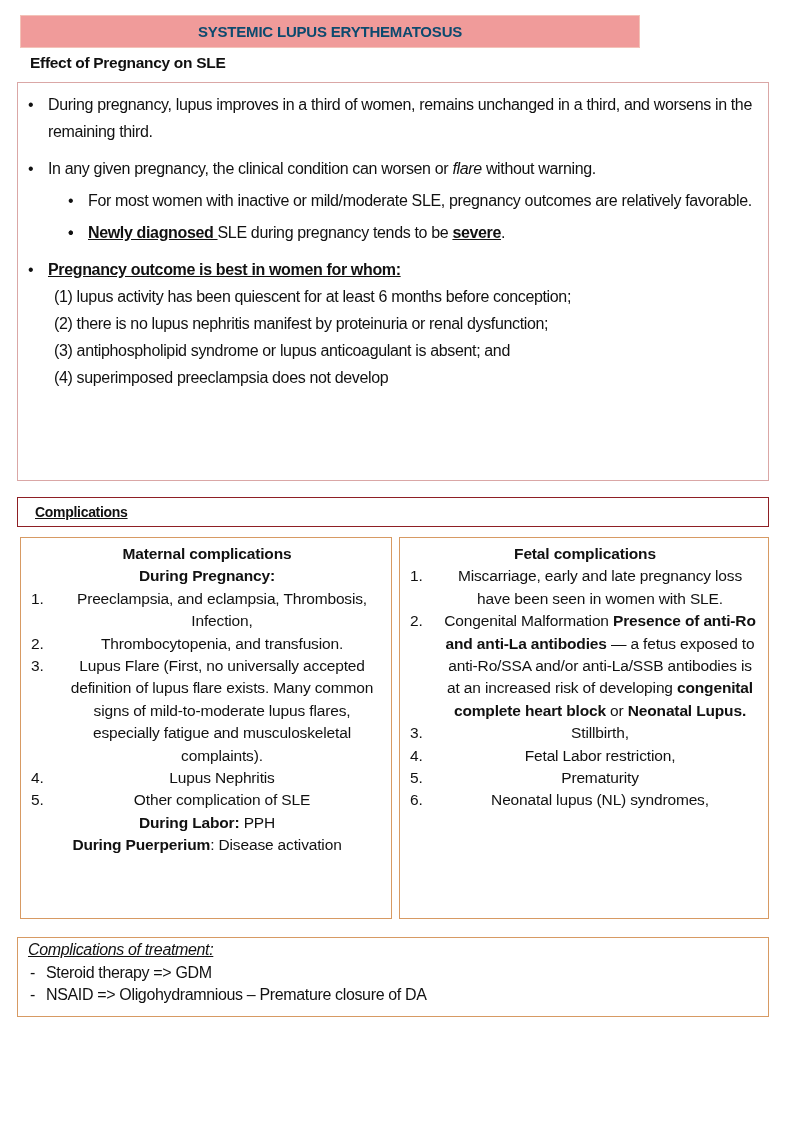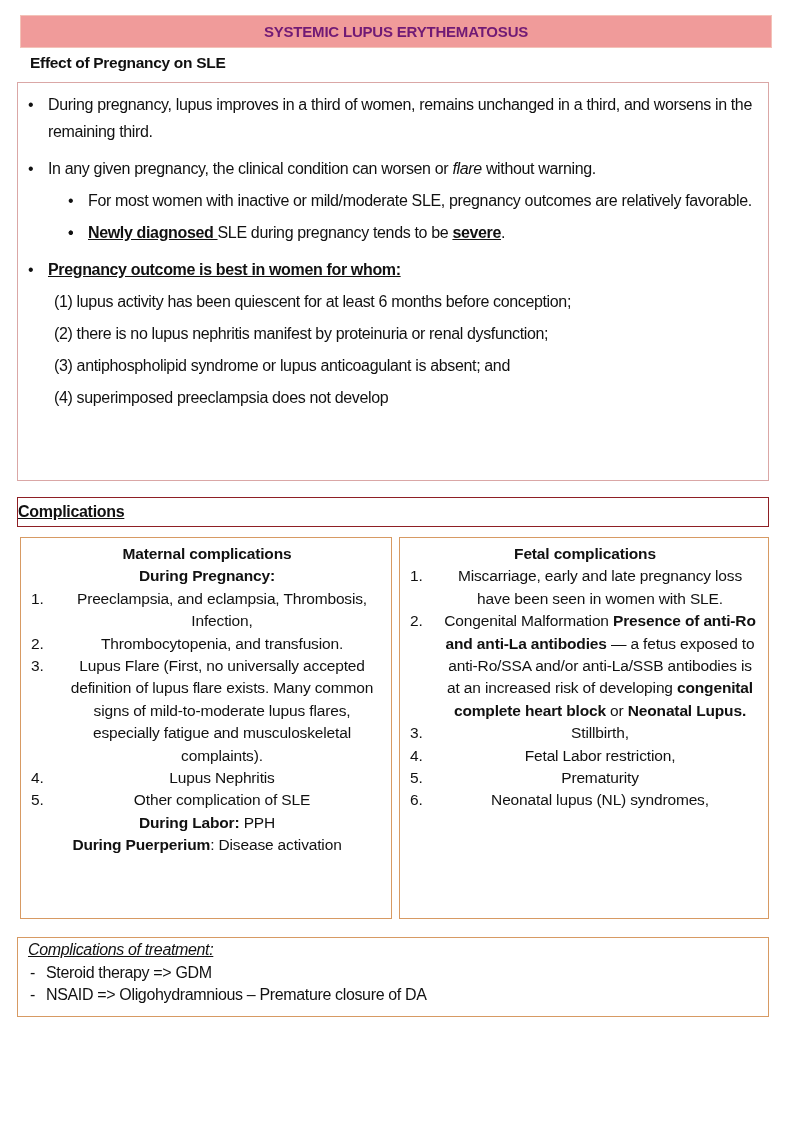--- a/index.html
+++ b/index.html
@@ -1,49 +1,49 @@
 <!DOCTYPE html>
 <html><head>
 <meta charset="utf-8">
 <style>
   * { box-sizing: border-box; margin: 0; padding: 0; }
   html, body { width: 794px; height: 1122px; background: #ffffff; }
   body { position: relative; font-family: "Liberation Sans", sans-serif; color: #111; }
 
   .title-bar {
-    position: absolute; left: 20px; top: 15px; width: 752px; height: 33px;
+    position: absolute; left: 20px; top: 15px; width: 620px; height: 33px;
     background: #f09b9a; border: 1px solid #f3c2b8;
     display: flex; align-items: center; justify-content: center;
     font-family: "Liberation Sans", sans-serif; font-weight: bold; font-size: 15px;
-    letter-spacing: -0.2px; color: #701a75;
+    letter-spacing: -0.2px; color: #0c4a6e;
   }
   .section-heading {
     position: absolute; left: 30px; top: 54px;
     font-weight: bold; font-size: 15.5px; letter-spacing: -0.3px;
   }
 
   .effect-box {
     position: absolute; left: 17px; top: 82px; width: 752px; height: 399px;
     border: 1px solid #daa7a6; padding: 8px 12px 0 10px;
     font-size: 16px; letter-spacing: -0.35px;
   }
   .effect-box .b1 { position: relative; padding-left: 20px; line-height: 27px; }
   .effect-box .bullet { position: absolute; left: 0; top: 0; }
   .effect-box .b1 + .b1, .effect-box .b1-gap { margin-top: 10px; }
   .effect-box .sub { position: relative; padding-left: 60px; line-height: 27px; margin-top: 5px; }
   .effect-box .sub .bullet { left: 40px; }
-  .effect-box .num-item { padding-left: 26px; line-height: 27px; margin-top: 5px; }
+  .effect-box .num-item { padding-left: 26px; line-height: 27px; }
   .bu { font-weight: bold; text-decoration: underline; }
   .it { font-style: italic; }
 
   .comp-header {
     position: absolute; left: 17px; top: 497px; width: 752px; height: 30px;
-    border: 1px solid #8e1f24; padding-left: 0;
+    border: 1px solid #8e1f24; padding-left: 17px;
     display: flex; align-items: center;
-    font-weight: bold; font-size: 16px; letter-spacing: -0.3px;
+    font-weight: bold; font-size: 14px; letter-spacing: -0.3px;
   }
   .comp-header span { text-decoration: underline; }
 
   .col-box {
     position: absolute; top: 537px; height: 382px;
     border: 1px solid #d79a63; padding: 5px 8px 0 10px;
     font-family: "Liberation Sans", sans-serif; font-size: 15.5px; line-height: 22.4px;
     letter-spacing: -0.15px;
     text-align: center;
   }

